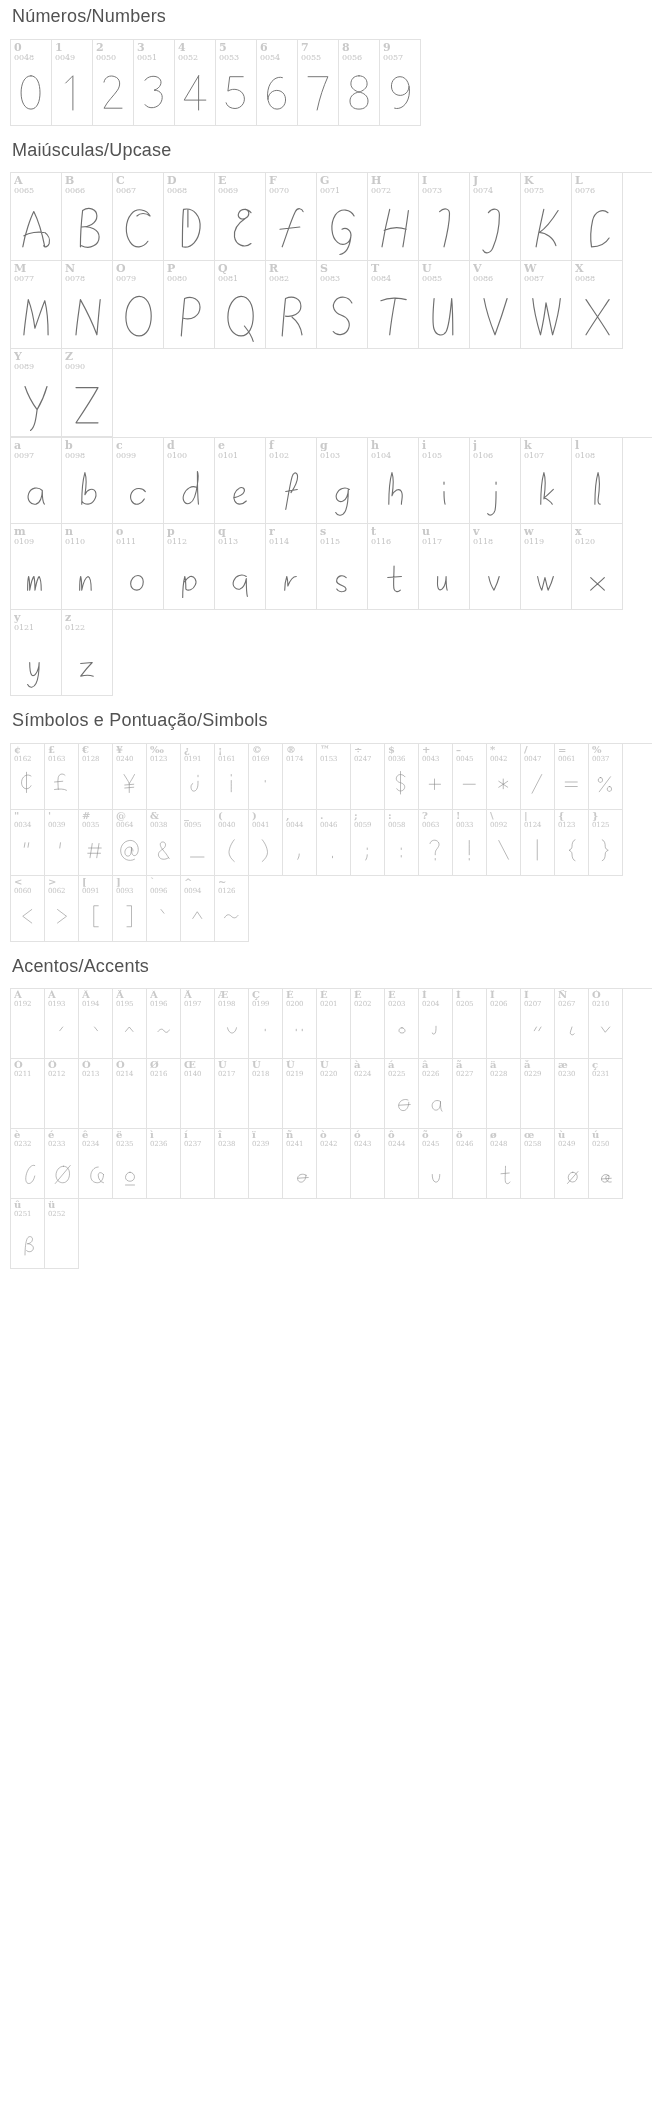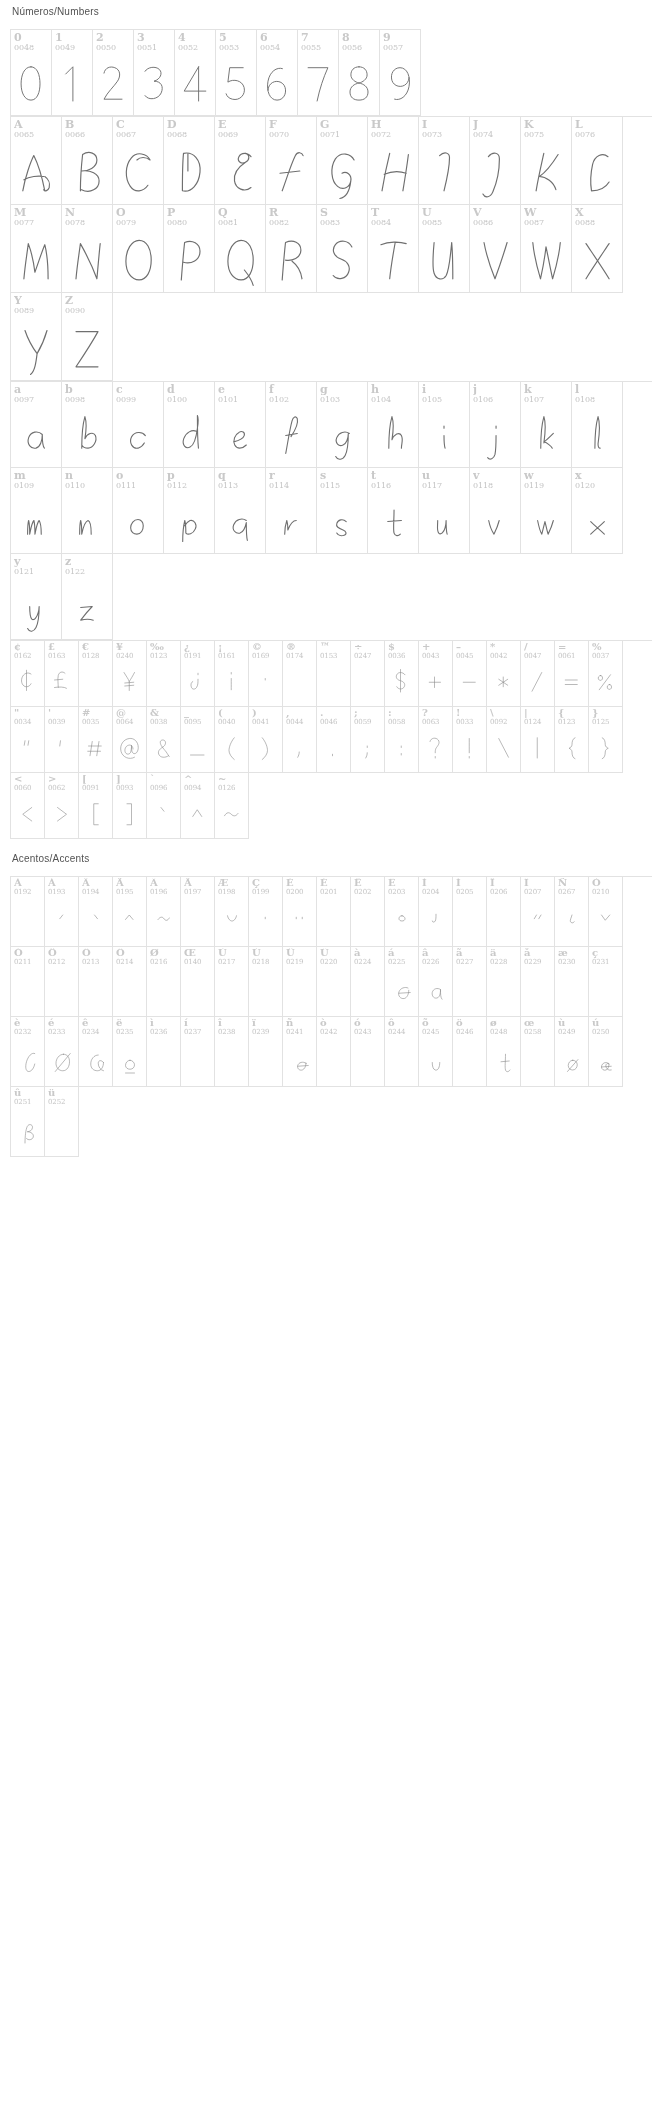--- a/index.html
+++ b/index.html
@@ -17,21 +17,21 @@
   .page {
     width: 661px;
     padding: 0;
     box-sizing: border-box;
   }
   .section {
     padding: 0 10px 0 10px;
   }
   .section-title {
     font-family: "Liberation Sans", sans-serif;
-    font-size: 10px;
+    font-size: 18px;
     font-weight: 400;
     color: #525252;
     letter-spacing: .2px;
     margin: 0;
     padding: 14px 0 11px 2px;
     line-height: 1.2;
   }
   .section-title.first { padding-top: 6px; }
 
   
@@ -224,20 +224,21 @@
           <div class="artwrap">
             <svg viewBox="0 0 40 52" width="36" height="48">
               <path class="stroke" d="M14 44 C20 46 28 41 30 30 C32 19 28 9 20 9 C13 9 9 16 11 23 C13 30 22 32 27 27 C29 25 30 22 30 20"></path>
             </svg>
           </div>
         </div>
       </div>
   </div>
 
   <div class="section">
+    <h2 class="section-title">Maiúsculas/Upcase</h2>
     <div class="grid g-upper">
         <div class="cell">
           <div class="meta">
             <span class="ch">A</span>
             <span class="code">0065</span>
           </div>
           <div class="artwrap">
             <svg viewBox="0 0 40 52" width="44" height="58">
               <path class="stroke" d="M28 44 C26 34 22 20 18 12 C15 18 10 32 8 44 M9 34 C14 31 22 30 27 31 M28 31 C31 33 33 37 32 41 C31 44 28 45 27 43"></path>
             </svg>
@@ -806,20 +807,21 @@
           <div class="artwrap">
             <svg viewBox="0 0 40 52" width="42" height="55">
               <path class="stroke" d="M14 27 L25 26 C21 30 17 35 14 39 C18 38 23 38 26 39"></path>
             </svg>
           </div>
         </div>
       </div>
   </div>
 
   <div class="section">
+    <h2 class="section-title">Símbolos e Pontuação/Simbols</h2>
     <div class="grid g-sym">
         <div class="cell">
           <div class="meta">
             <span class="ch">¢</span>
             <span class="code">0162</span>
           </div>
           <div class="artwrap">
             <svg viewBox="0 0 40 52" width="30" height="40">
               <path class="stroke thin" d="M24 14 C20 11 14 13 12 19 C10 25 13 31 18 31 C21 31 23 29 24 27 M18 9 L18 36"></path>
             </svg>

